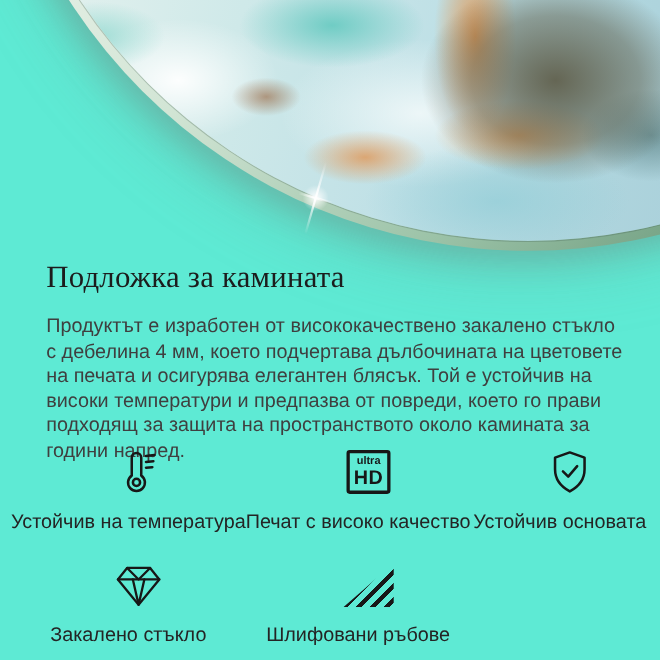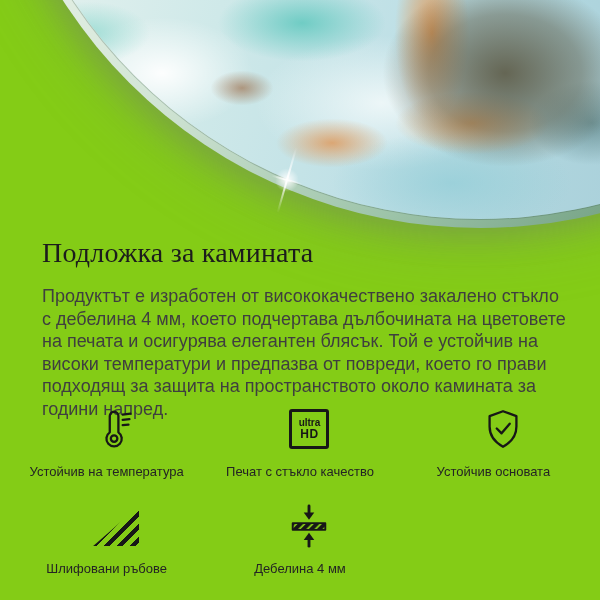--- a/index.html
+++ b/index.html
@@ -1,19 +1,19 @@
 <!DOCTYPE html>
 <html><head>
 <meta charset="utf-8">
 <style>
   * { margin:0; padding:0; box-sizing:border-box; }
   html,body { background:#ffffff; }
   .page {
     position:relative; width:600px; height:600px;
-    overflow:hidden; background:#84cc16;
+    overflow:hidden; background:#5eead4;
     font-family:"Liberation Sans", sans-serif;
   }
 
   
   .hero { position:absolute; inset:0; z-index:0; }
   .disc-shadow {
     position:absolute; left:-22px; top:-754px; width:992px; height:992px;
     border-radius:50%; background:rgba(108,116,110,0.32);
     filter:blur(14px);
   }
@@ -72,30 +72,30 @@
     width:528px;
   }
 
   
   .features {
     position:absolute; left:10px; top:406px; width:580px; z-index:2;
     display:grid; grid-template-columns:repeat(3,1fr); row-gap:24px;
   }
   .feature { display:flex; flex-direction:column; align-items:center; }
   .icon-box { height:46px; display:flex; align-items:center; justify-content:center;padding-left:19px; }
-  .feature .label { margin-top:12px; font-size:13px; color:#242424; white-space:nowrap; }
+  .feature .label { margin-top:12px; font-size:18px; color:#242424; white-space:nowrap; }
   .feature svg { stroke:#171717; fill:none; stroke-width:2.4; stroke-linecap:round; stroke-linejoin:round; }
 
   .uhd-box {
     width:40px; height:40px; border:3px solid #171717; border-radius:3px;
     display:flex; flex-direction:column; align-items:center; justify-content:center;
     color:#171717; font-weight:bold; line-height:1;
   }
   .uhd-top { font-size:10px; letter-spacing:0; }
-  .uhd-bottom { font-size:12px; letter-spacing:0.5px; }
+  .uhd-bottom { font-size:18px; letter-spacing:0.5px; }
 
   .hatch-tri {
     width:46px; height:40px;
     clip-path:polygon(0% 100%, 100% 0%, 100% 100%);
     background:repeating-linear-gradient(135deg, #171717 0px, #171717 4px, rgba(0,0,0,0) 4px, rgba(0,0,0,0) 9px);
   }
 </style>
 </head>
 <body>
 
@@ -135,53 +135,47 @@
       <div class="label">Устойчив на температура</div>
     </div>
 
     <div class="feature">
       <div class="icon-box">
         <div class="uhd-box">
           <span class="uhd-top">ultra</span>
           <span class="uhd-bottom">HD</span>
         </div>
       </div>
-      <div class="label">Печат с стъкло качество</div>
+      <div class="label">Печат с високо качество</div>
     </div>
 
     <div class="feature">
       <div class="icon-box">
         <svg width="46" height="46" viewBox="0 0 48 48">
           <path d="M24 5.5 L38 10.5 V21.5 C38 31 32 38.2 24 42.5 C16 38.2 10 31 10 21.5 V10.5 Z"></path>
           <path d="M17.5 23.5 L22.5 28.5 L31 18.5"></path>
         </svg>
       </div>
       <div class="label">Устойчив основата</div>
     </div>
 
+    <div class="feature">
+      <div class="icon-box">
+        <svg width="46" height="42" viewBox="0 0 44 40" style="stroke-width:2">
+          <path d="M4 15 L12 5 H32 L40 15 L22 37 Z"></path>
+          <path d="M4 15 H40"></path>
+          <path d="M12 5 L22 15 L32 5"></path>
+          <path d="M17 15 L22 37 M27 15 L22 37"></path>
+        </svg>
+      </div>
+      <div class="label">Закалено стъкло</div>
+    </div>
 
     <div class="feature">
       <div class="icon-box">
         <div class="hatch-tri"></div>
       </div>
       <div class="label">Шлифовани ръбове</div>
     </div>
 
-    <div class="feature">
-      <div class="icon-box">
-        <svg width="46" height="46" viewBox="0 0 48 48">
-          <defs>
-            <pattern id="hatch" patternUnits="userSpaceOnUse" width="6" height="6" patternTransform="rotate(45)">
-              <rect width="3" height="6" fill="#171717"></rect>
-            </pattern>
-          </defs>
-          <rect x="7" y="21" width="34" height="7" fill="url(#hatch)" stroke="#171717" stroke-width="2"></rect>
-          <line x1="24" y1="3" x2="24" y2="10" style="stroke-width:3"></line>
-          <polygon points="18.5,10 29.5,10 24,17.5" fill="#171717" stroke="none"></polygon>
-          <line x1="24" y1="45" x2="24" y2="38" style="stroke-width:3"></line>
-          <polygon points="18.5,38.5 29.5,38.5 24,31" fill="#171717" stroke="none"></polygon>
-        </svg>
-      </div>
-      <div class="label">Дебелина 4 мм</div>
-    </div>
 
   </div>
 </div>
 
 </body></html>

